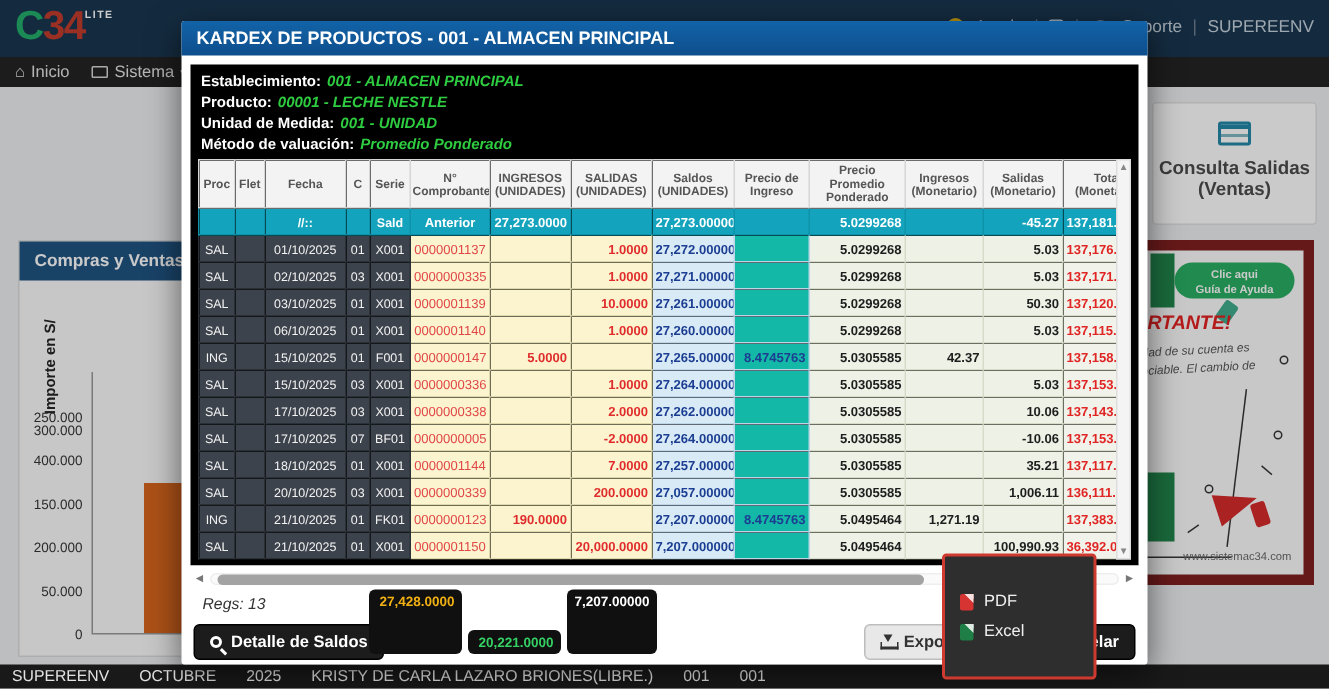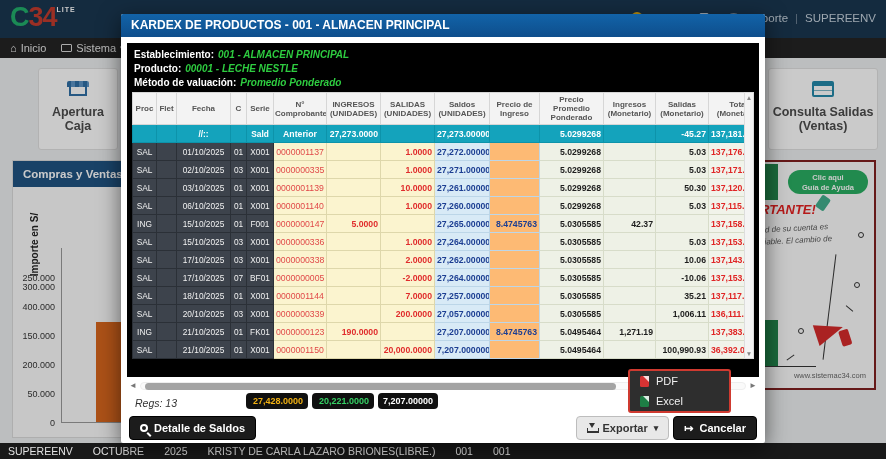--- a/index.html
+++ b/index.html
@@ -40,21 +40,21 @@
   .panel-head { height:26px; background:#1d5181; color:#fff; font-size:11.5px; font-weight:bold; line-height:26px; padding-left:10px; }
   .chart { position:absolute; left:0; top:84px; width:300px; height:185px; font-size:9px; color:#333; }
   .ylab { position:absolute; left:-24px; top:78px; transform:rotate(-90deg); font-size:10px; font-weight:bold; color:#222; width:90px; text-align:center; }
   .yticks { position:absolute; left:0; top:0; width:44px; height:185px; }
   .ytick { position:absolute; right:2px; width:44px; text-align:right; }
   .axis-v { position:absolute; left:48px; top:3px; height:174px; border-left:1px solid #999; }
   .axis-h { position:absolute; left:48px; top:177px; width:180px; border-top:1px solid #999; }
   .bar { position:absolute; left:83px; width:40px; background:#d9651a; }
 
   
-  .ad { position:absolute; left:700px; top:160px; width:176px; height:230px; background:#fdfdfd; border:2px solid #7f1d1d; overflow:hidden; font-style:italic; }
+  .ad { position:absolute; left:700px; top:160px; width:176px; height:230px; background:#fdfdfd; border:7px solid #7f1d1d; overflow:hidden; font-style:italic; }
   .ad-pill { position:absolute; right:6px; top:8px; width:80px; height:24px; border-radius:12px; background:#27ae60; color:#fff; font-size:7.5px; font-weight:bold; text-align:center; line-height:1.3; padding-top:3px; cursor:pointer; font-style:normal; }
   .ad-arrow { position:absolute; right:46px; top:34px; width:10px; height:14px; background:#3fae8c; transform:rotate(35deg); border-radius:2px; }
   .ad-head { position:absolute; left:58px; top:40px; color:#e41e1e; font-weight:bold; font-size:13px; }
   .ad-line { position:absolute; left:54px; color:#555; font-size:8px; transform:rotate(-3deg); }
   .ad-l1 { top:62px; } .ad-l2 { top:74px; }
   .ad-green { position:absolute; background:#1e8449; }
   .ad-g1 { left:60px; top:2px; width:16px; height:36px; }
   .ad-g2 { left:58px; bottom:22px; width:18px; height:46px; }
   .ad-circ { position:absolute; width:6px; height:6px; border:1.5px solid #333; border-radius:50%; }
   .ad-dash { position:absolute; width:9px; border-top:1.5px solid #333; }
@@ -80,52 +80,52 @@
   .info-line .val { color:#2ecc40; font-style:italic; margin-left:4px; }
   .table-wrap { display:flex; margin-top:3px; }
   .tscroll { width:614px; overflow:hidden; }
   table { table-layout:fixed; width:636px; border-collapse:collapse; }
   th { background:#f3f3f3; color:#555; font-size:8px; font-weight:bold; border:1px solid #d6d6d6; height:32px; text-align:center; white-space:pre-line; padding:0 1px; overflow:hidden; }
   td { height:18px; font-size:8.7px; padding:0 2px; border:1px solid; overflow:hidden; white-space:nowrap; }
   .c-dark  { background:#3d434c; color:#f2f2f2; border-color:#2b3037; text-align:center; font-size:8.3px; }
   .c-comp  { background:#fbf4cf; color:#e04848; border-color:#ded7ab; text-align:center; }
   .c-qty   { background:#fbf4cf; color:#e02c2c; border-color:#ded7ab; text-align:right; font-weight:bold; }
   .c-saldo { background:#d8eaf6; color:#1c3e92; border-color:#bcd6e8; text-align:left; font-weight:bold; }
-  .c-pi    { background:#fdba74; color:#1c3e92; border-color:#bcd6e8; text-align:right; font-weight:bold; }
+  .c-pi    { background:#14b8a6; color:#1c3e92; border-color:#bcd6e8; text-align:right; font-weight:bold; }
   .c-money { background:#eef1e6; color:#1d1d1d; border-color:#d7dcc9; text-align:right; font-weight:bold; }
   .c-total { background:#f1f3ea; color:#e02525; border-color:#d7dcc9; text-align:left; font-weight:bold; }
   tr.row-saldo td { background:#14a3bc; color:#fff; border-color:#0d93aa; font-weight:bold; }
   .vscroll { width:10px; background:#f4f4f4; border:1px solid #ddd; display:flex; flex-direction:column; justify-content:space-between; align-items:center; font-size:6.5px; color:#888; padding:1px 0; cursor:pointer; }
 
   .bottom-zone { position:absolute; top:340px; left:6px; right:6px; bottom:2px; background:#fff; }
   .hscroll { height:11px; display:flex; align-items:center; gap:3px; margin:3px 2px 2px; font-size:8px; color:#777; }
   .htrack { flex:1; height:8px; background:#fafafa; border-radius:4px; border:1px solid #eee; position:relative; }
   .hthumb { position:absolute; left:4px; top:0; width:78%; height:7px; background:#a3a3a3; border-radius:4px; cursor:pointer; }
   .regs-row { position:relative; height:20px; }
   .regs { font-style:italic; font-size:10.5px; color:#333; margin-left:8px; line-height:18px; }
   .badges { position:absolute; left:119px; top:0; display:flex; gap:4px; }
   .badge { background:#101010; border-radius:4px; font-size:9px; font-weight:bold; padding:3px 5px; text-align:right; }
   .badge-ing { width:62px; color:#f2b112; }
-  .badge-sal { width:62px; color:#35d064; }
+  .badge-sal { width:62px; color:#35d064;margin-top:27px; }
   .badge-saldo { color:#fff; }
   .btn-row { display:flex; justify-content:space-between; align-items:center; margin:3px 2px 0; }
   .btn { display:flex; align-items:center; gap:6px; border-radius:4px; font-size:11px; font-weight:bold; padding:5px 10px; cursor:pointer; }
   .btn-dark { background:#1c1c1c; color:#fff; border:1px solid #000; }
   .btn-light { background:#e8e8e8; color:#333; border:1px solid #bdbdbd; }
   .btn-group { display:flex; gap:4px; }
   .mag-ic { position:relative; width:8px; height:8px; border:2px solid #fff; border-radius:50%; display:inline-block; }
   .mag-ic::after { content:""; position:absolute; left:6px; top:6px; width:2px; height:5px; background:#fff; transform:rotate(-45deg); }
   .dl-ic { position:relative; width:10px; height:10px; display:inline-block; }
   .dl-ic::before { content:""; position:absolute; left:2px; top:0; width:0; height:0; border-left:3px solid transparent; border-right:3px solid transparent; border-top:5px solid #333; }
   .dl-ic::after { content:""; position:absolute; left:0; bottom:0; width:10px; height:3px; border-bottom:2px solid #333; border-left:1.5px solid #333; border-right:1.5px solid #333; }
   .exit-ic { font-size:11px; color:#fff; line-height:1; }
   .caret { font-size:9px; }
 
   
-  .dropdown { position:absolute; left:507px; top:355px; width:103px; background:#2e2e2e; border:2px solid #cf3a30; border-radius:3px; padding:0 0; z-index:300; }
+  .dropdown { position:absolute; left:507px; top:355px; width:103px; background:#2e2e2e; border:2px solid #cf3a30; border-radius:3px; padding:20px 0; z-index:300; }
   .dd-item { display:flex; align-items:center; gap:7px; color:#f0f0f0; font-size:11px; padding:4px 10px; cursor:pointer; }
   .fi { position:relative; width:9px; height:11px; border-radius:1.5px; display:inline-block; }
   .fi::after { content:""; position:absolute; right:0; top:0; width:0; height:0; border-left:3px solid transparent; border-bottom:3px solid transparent; border-top:3px solid #fff; border-right:3px solid #fff; opacity:.85; }
   .fi-pdf { background:#d63333; }
   .fi-xls { background:#1e7e45; }
 </style>
 </head>
 <body>
 
 <div class="page">
@@ -157,27 +157,20 @@
       <span>Sistema</span>
       <span class="caret">▾</span>
     </span>
     <span class="nav-item">
       <span class="grid-ic"></span>
       <span>Tablas</span>
       <span class="caret">▾</span>
     </span>
   </div>
 
-  <div class="card card-left">
-    <div class="store-ic">
-        <div class="awn"></div>
-        <div class="bod"></div>
-      </div>
-    <div>Apertura Caja</div>
-  </div>
   <div class="card card-right">
     <div class="list-ic"></div>
     <div>Consulta Salidas</div>
     <div>(Ventas)</div>
   </div>
 
   <div class="panel">
     <div class="panel-head">Compras y Ventas</div>
     <div class="ylab">Importe en S/</div>
     <div class="chart">
@@ -236,20 +229,23 @@
     <div class="modal-header">KARDEX DE PRODUCTOS - 001 - ALMACEN PRINCIPAL</div>
     <div class="modal-body">
       <div class="black-zone">
         <div class="info-line">
           <span>Establecimiento:</span><span class="val">001 - ALMACEN PRINCIPAL</span>
         </div>
         <div class="info-line">
           <span>Producto:</span><span class="val">00001 - LECHE NESTLE</span>
         </div>
         <div class="info-line">
+          <span>Unidad de Medida:</span><span class="val">001 - UNIDAD</span>
+        </div>
+        <div class="info-line">
           <span>Método de valuación:</span><span class="val">Promedio Ponderado</span>
         </div>
         <div class="table-wrap">
           <div class="tscroll">
             <table>
                 <colgroup>
                   <col style="width: 24px;">
                   <col style="width: 20px;">
                   <col style="width: 54px;">
                   <col style="width: 16px;">

